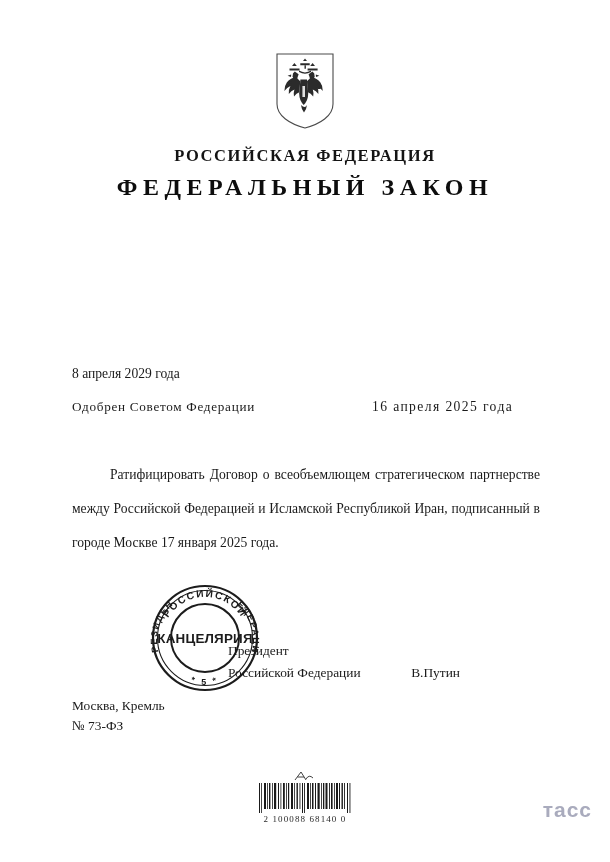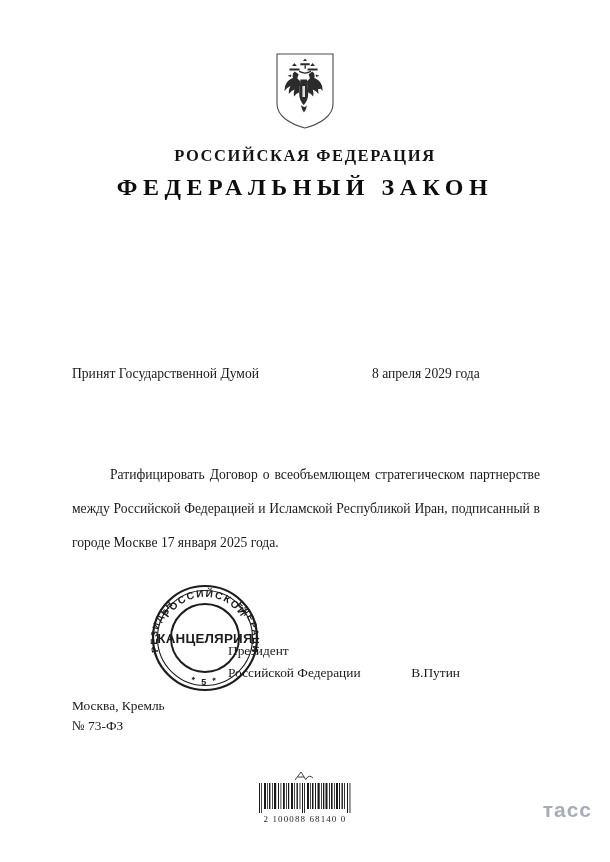--- a/index.html
+++ b/index.html
@@ -240,22 +240,25 @@
       </g>
     </svg>
   </div>
 
   <div class="country-line">РОССИЙСКАЯ ФЕДЕРАЦИЯ</div>
   <div class="law-line">ФЕДЕРАЛЬНЫЙ ЗАКОН</div>
 
 
   <div class="adopt-block">
     <div class="adopt-row first">
-      <span class="adopt-label">Принят Государственной Думой</span>
       <span class="adopt-date">8 апреля 2029 года</span>
+    </div>
+    <div class="adopt-row second">
+      <span class="adopt-label">Одобрен Советом Федерации</span>
+      <span class="adopt-date">16 апреля 2025 года</span>
     </div>
   </div>
 
   <div class="body-text">Ратифицировать Договор о всеобъемлющем стратегическом партнерстве между Российской Федерацией и Исламской Республикой Иран, подписанный в городе Москве 17 января 2025 года.</div>
 
   <div class="stamp">
     <svg viewBox="0 0 126 122" aria-hidden="true">
       <defs>
         <path id="arcOuter" d="M 20,64 A 43,43 0 0 1 106,64"></path>
         <path id="arcLeft" d="M 16,74 A 47,47 0 0 1 30,30"></path>

